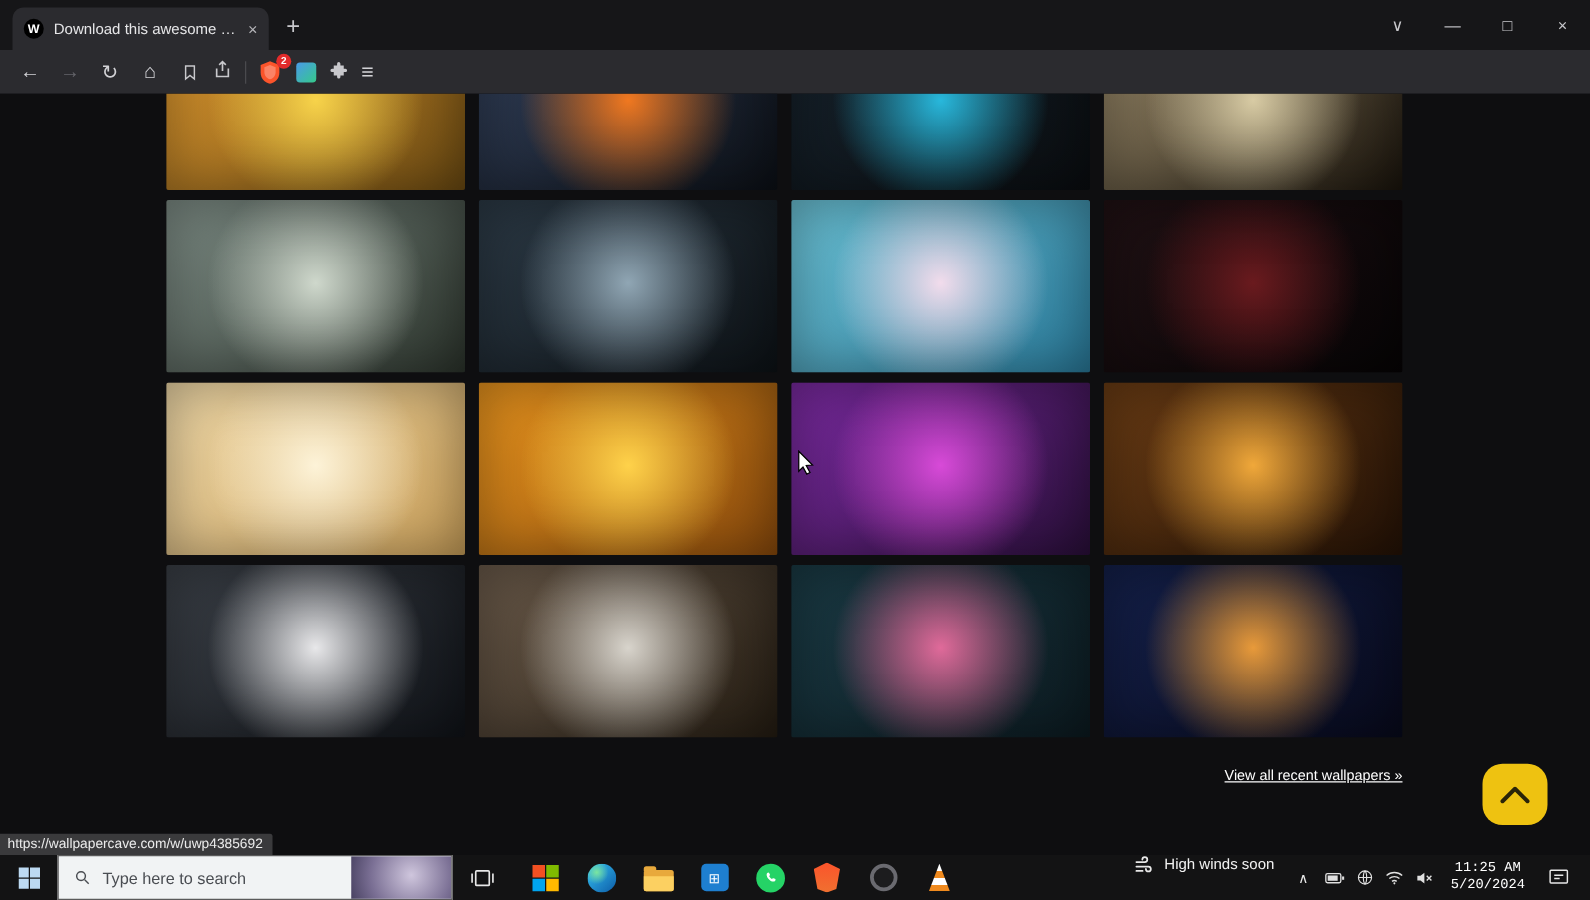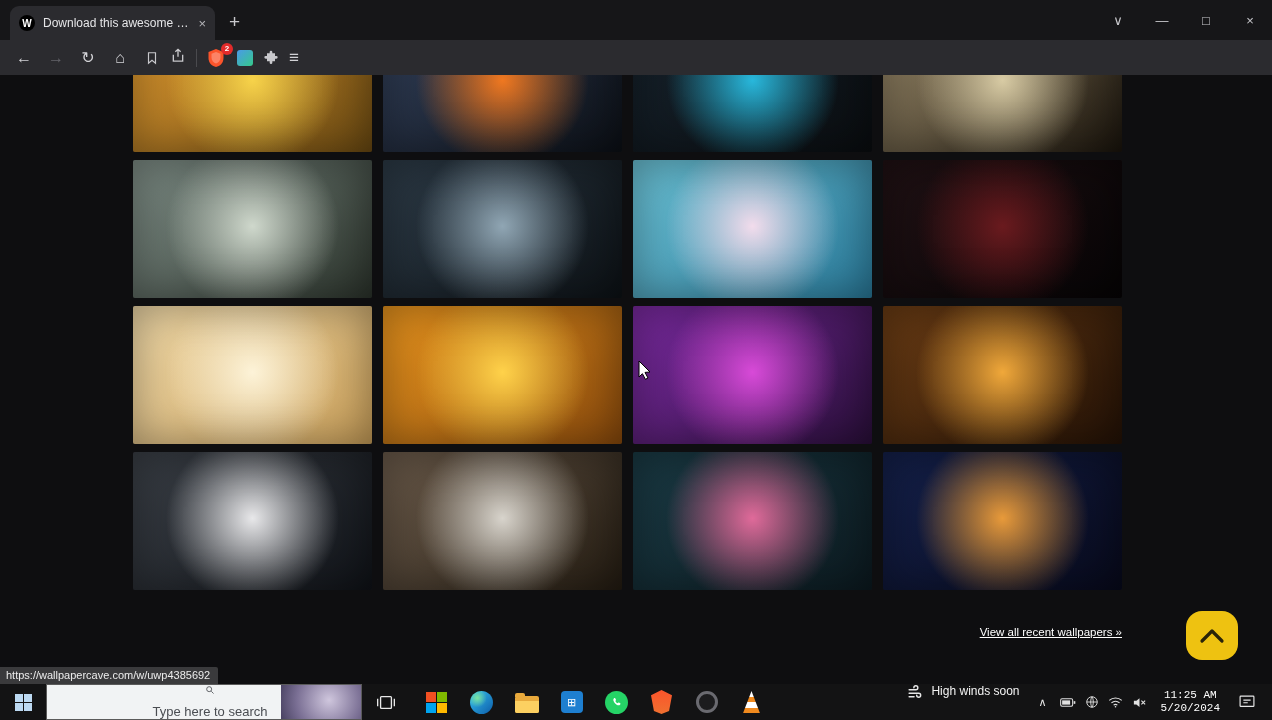--- a/index.html
+++ b/index.html
@@ -34,36 +34,36 @@
            min-width:12px; height:12px; border-radius:6px; display:flex; align-items:center; justify-content:center;
            padding:0 2px; font-weight:bold; }
   .ext-square { width:16px; height:16px; border-radius:3px; background:linear-gradient(135deg,#4a9ae8,#35c98a); }
   .menu-glyph { color:#d2d2d6; font-size:17px; }
 
   
   .content { position:absolute; top:75px; bottom:36px; left:0; right:0; background:#0e0e10; overflow:hidden; }
   .grid { position:absolute; left:133px; top:-61px; width:989px; display:grid;
           grid-template-columns:repeat(4,239px); column-gap:11px; row-gap:8px; }
   .thumb { height:138px; border-radius:2px; box-shadow:inset 0 0 46px rgba(0,0,0,.4); cursor:pointer; }
-  .viewall-row { position:absolute; top:547px; left:133px; width:989px; text-align:right; }
+  .viewall-row { position:absolute; top:536px; left:133px; width:989px; text-align:right; }
   .viewall { color:#ffffff; font-size:11.5px; text-decoration:underline; cursor:pointer; }
   .scrolltop { position:absolute; top:536px; right:34px; width:52px; height:49px; border-radius:16px;
                background:#eec211; display:flex; align-items:center; justify-content:center; cursor:pointer; }
   .statusbar { position:absolute; left:0; bottom:0; background:#3a3a3c; color:#ececec; font-size:11px;
                padding:2px 8px 3px 6px; border-top-right-radius:2px; }
   .cursor { position:absolute; left:638px; top:285px; }
 
   
   .taskbar { position:absolute; left:0; bottom:0; width:100%; height:36px; background:#131314;
              display:flex; align-items:center; }
   .startbtn { width:46px; height:36px; display:flex; align-items:center; justify-content:center; }
   .winlogo { display:grid; grid-template-columns:8px 8px; grid-template-rows:8px 8px; gap:1px; }
   .winlogo div { background:#bcd9f2; }
   .searchbox { width:316px; height:36px; background:#f1f3f4; display:flex; align-items:center;
-               padding-left:12px; gap:9px; position:relative; overflow:hidden; border:1px solid #5a5a5a;flex-direction:column; }
+               padding-left:12px; gap:9px; position:relative; overflow:hidden; border:1px solid #5a5a5a; }
   .searchbox span { color:#4a4d52; font-size:13px; }
   .search-img { position:absolute; right:0; top:0; width:80px; height:36px;
                 background:radial-gradient(circle at 60% 42%, #cfc6dd, #7a6f94 62%, #474060); }
   .taskview { width:40px; height:36px; display:flex; align-items:center; justify-content:center; margin-left:4px; }
   .apps { display:flex; margin-left:8px; }
   .appbtn { width:45px; height:36px; display:flex; align-items:center; justify-content:center; }
   .ms4 { display:grid; grid-template-columns:10px 10px; grid-template-rows:10px 10px; gap:1px; }
   .edge-ic { width:23px; height:23px; border-radius:50%;
              background:radial-gradient(circle at 32% 30%, #7be6a0, rgba(0,0,0,0) 42%), linear-gradient(135deg,#36c3f2,#0d5ca8); }
   .folder { position:relative; width:24px; height:17px; background:#e8a93c; border-radius:2px; margin-top:4px; }

